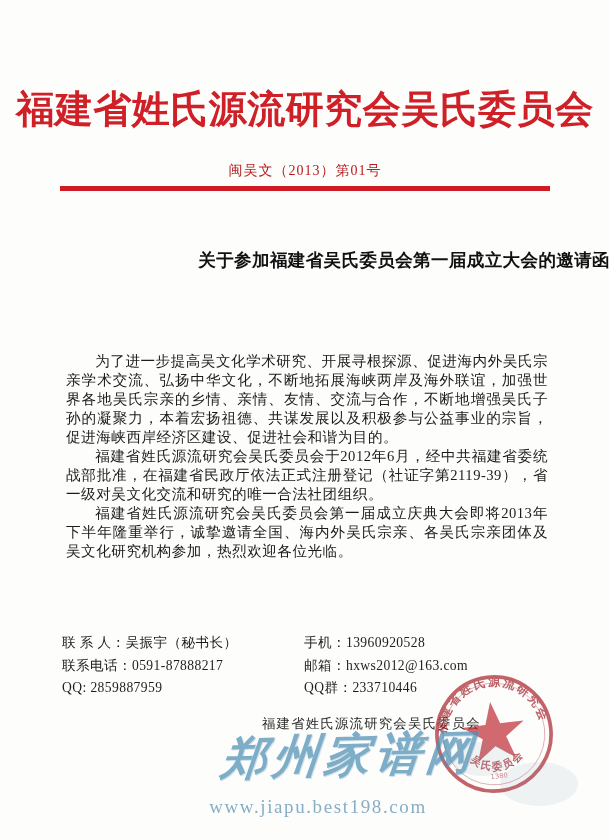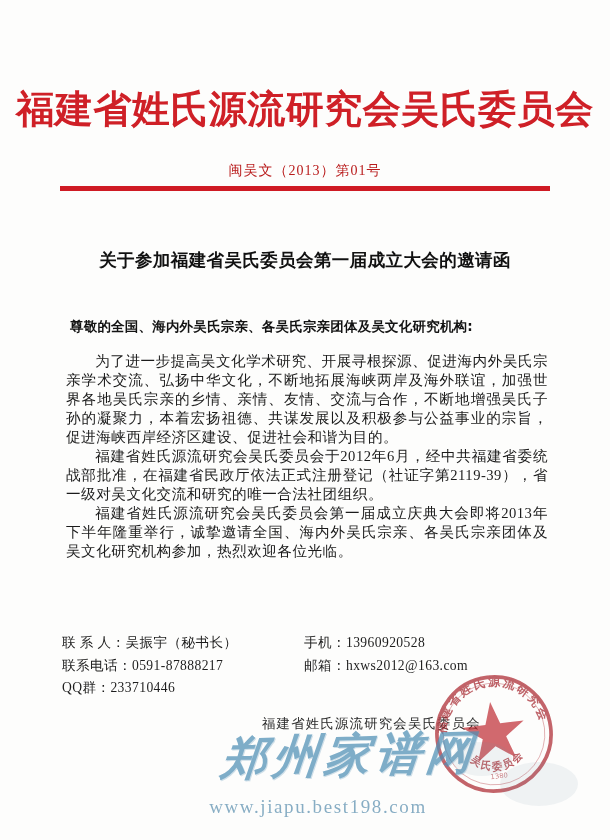--- a/index.html
+++ b/index.html
@@ -53,21 +53,21 @@
     width: 490px;
     height: 5px;
     background: #cf1b24;
   }
 
   
   #doc-title {
     position: absolute;
     left: 0; top: 248px;
     width: 610px;
-    text-align: center;
+    text-align: right;
     font-family: "DejaVu Sans", "Liberation Sans", sans-serif;
     font-size: 17.5px;
     font-weight: bold;
     color: #111111;
     letter-spacing: 0.4px;
     white-space: nowrap;
   }
 
   
   #salutation {
@@ -186,38 +186,38 @@
   <div id="masthead">
     <div id="org-title">福建省姓氏源流研究会吴氏委员会</div>
   </div>
 
   <div id="doc-number">闽吴文（2013）第01号</div>
 
   <div id="red-rule"></div>
 
   <div id="doc-title">关于参加福建省吴氏委员会第一届成立大会的邀请函</div>
 
-  <div id="salutation">尊敬的全国、海内外吴氏宗亲、各吴氏宗亲团体及吴文化研究机构:</div>
 
   <div id="body-text">
     <p>为了进一步提高吴文化学术研究、开展寻根探源、促进海内外吴氏宗亲学术交流、弘扬中华文化，不断地拓展海峡两岸及海外联谊，加强世界各地吴氏宗亲的乡情、亲情、友情、交流与合作，不断地增强吴氏子孙的凝聚力，本着宏扬祖德、共谋发展以及积极参与公益事业的宗旨，促进海峡西岸经济区建设、促进社会和谐为目的。</p>
     <p>福建省姓氏源流研究会吴氏委员会于2012年6月，经中共福建省委统战部批准，在福建省民政厅依法正式注册登记（社证字第2119-39），省一级对吴文化交流和研究的唯一合法社团组织。</p>
     <p>福建省姓氏源流研究会吴氏委员会第一届成立庆典大会即将2013年下半年隆重举行，诚挚邀请全国、海内外吴氏宗亲、各吴氏宗亲团体及吴文化研究机构参加，热烈欢迎各位光临。</p>
   </div>
 
   <div id="contact">
     <div class="contact-row">
       <span class="contact-col-left">联 系 人：吴振宇（秘书长）</span>
       <span class="contact-col-right">手机：13960920528</span>
     </div>
     <div class="contact-row">
       <span class="contact-col-left">联系电话：0591-87888217</span>
       <span class="contact-col-right">邮箱：hxws2012@163.com</span>
     </div>
     <div class="contact-row">
+      <span class="contact-col-left">QQ: 2859887959</span>
       <span class="contact-col-right">QQ群：233710446</span>
     </div>
   </div>
 
   <div id="signature">
     <div class="sig-org">福建省姓氏源流研究会吴氏委员会</div>
   </div>
 
   <svg id="seal" viewBox="0 0 200 200">
     <defs>

